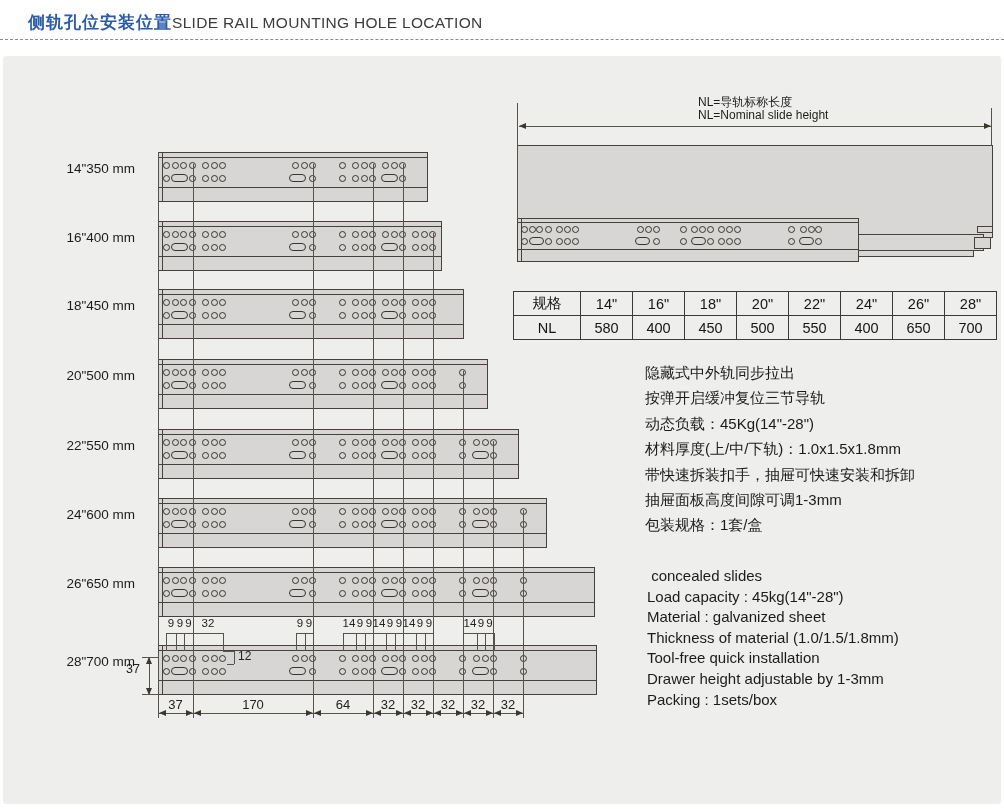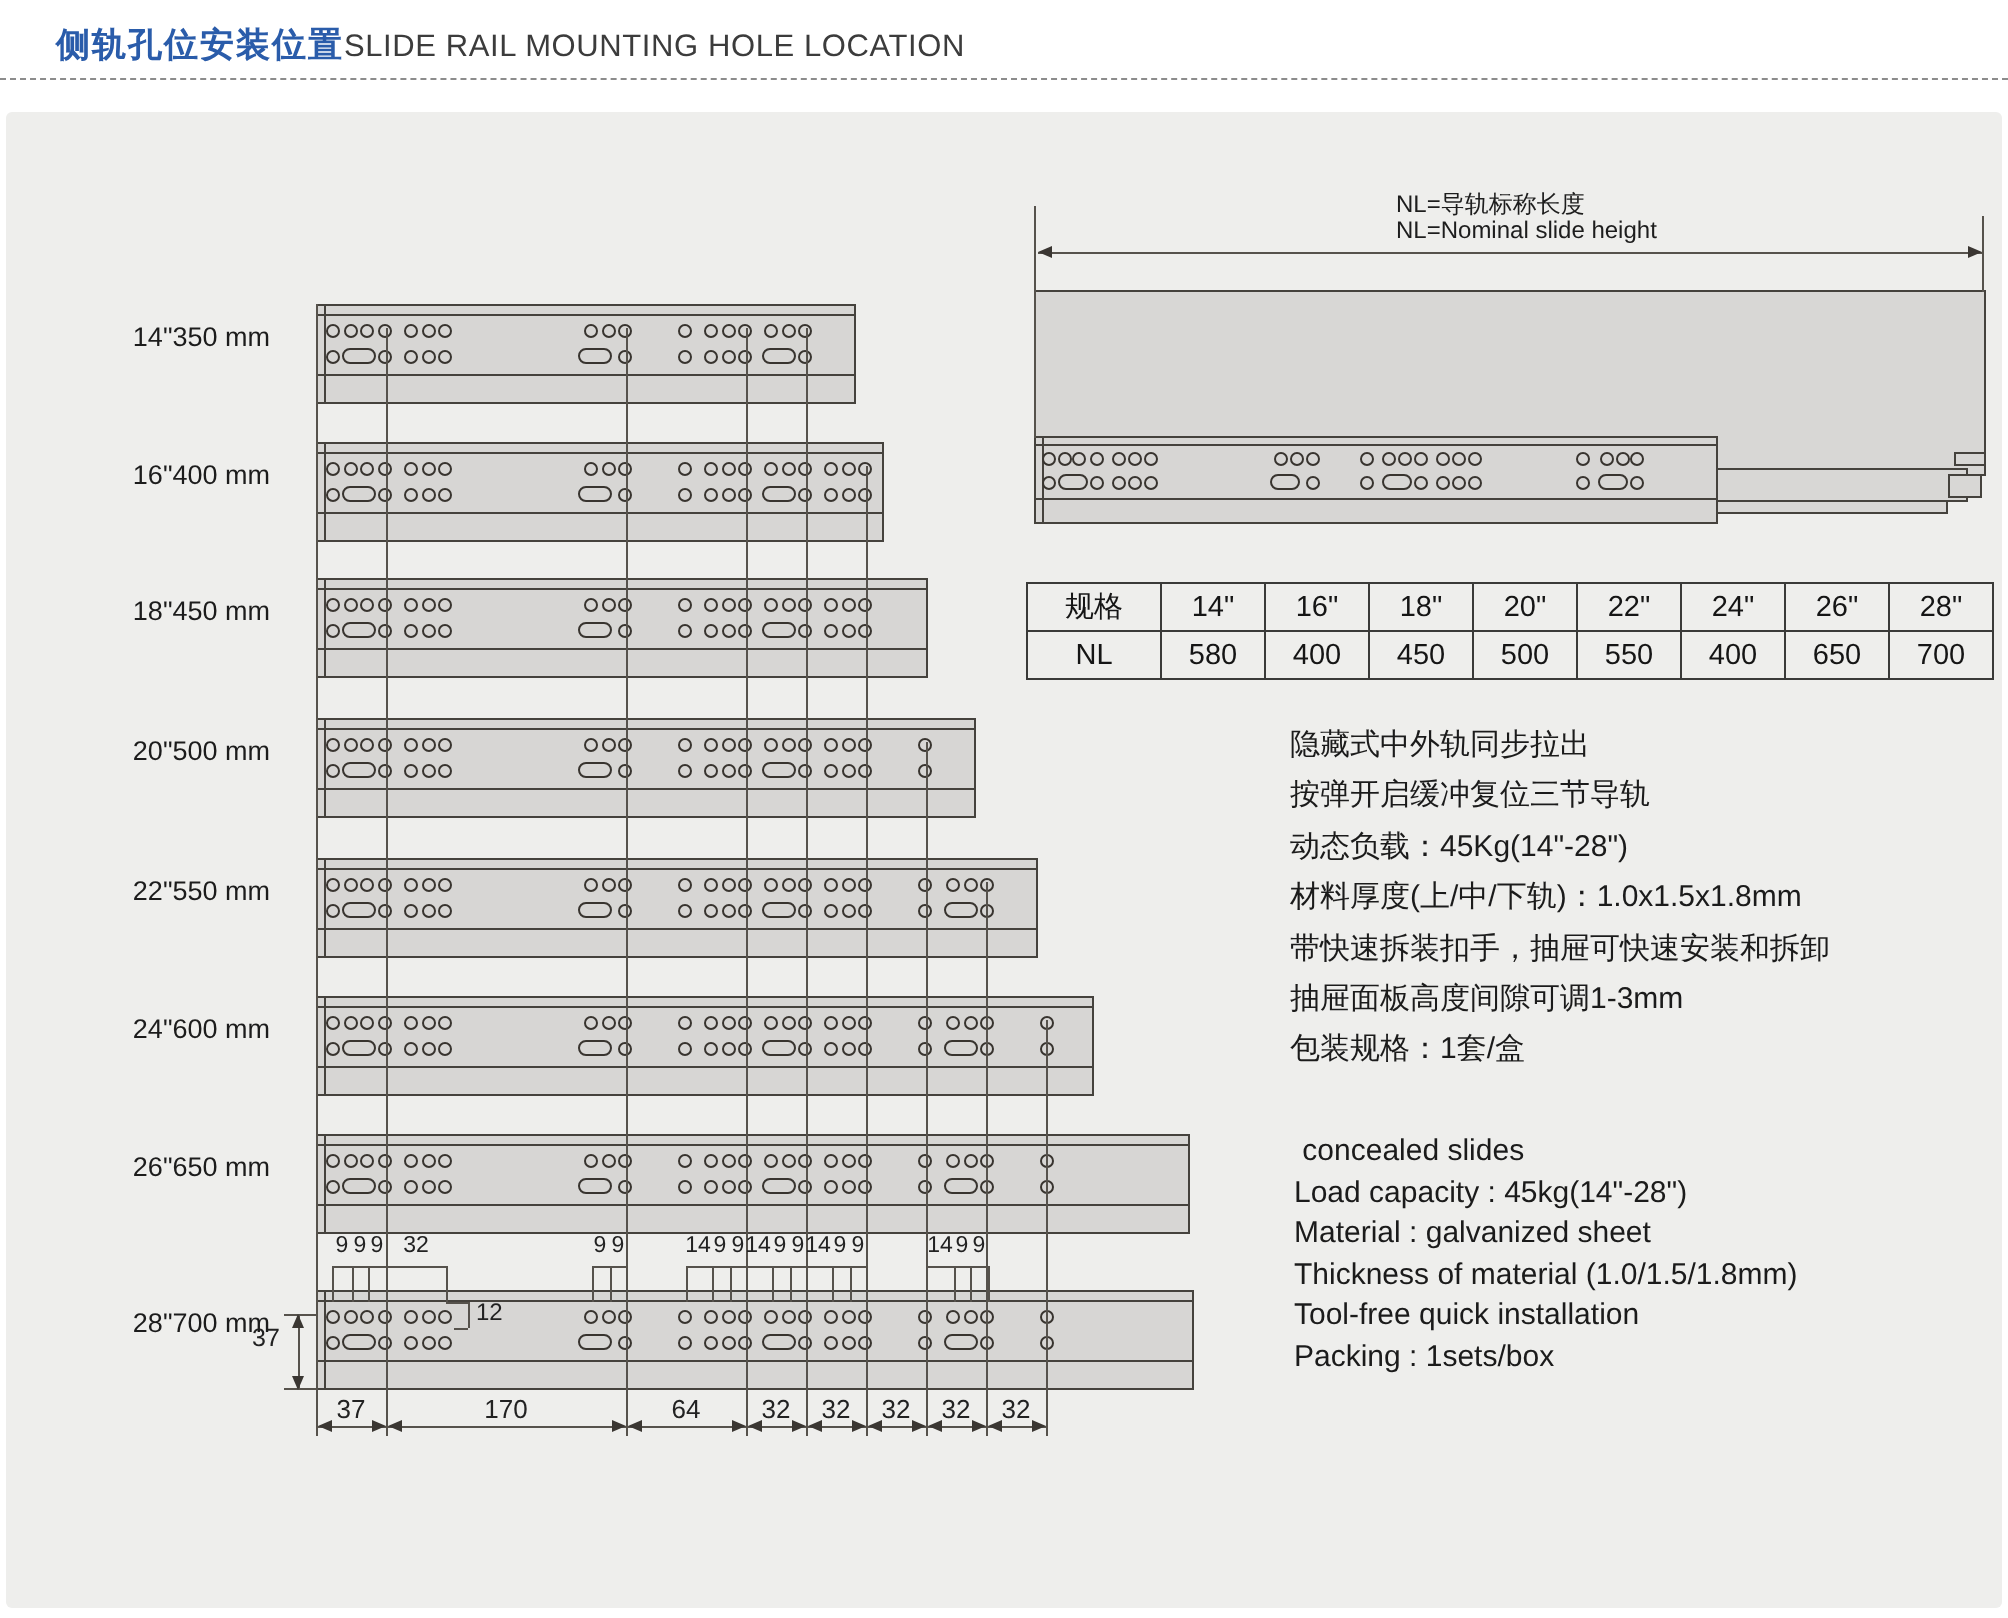--- a/index.html
+++ b/index.html
@@ -83,20 +83,21 @@
       <div>带快速拆装扣手，抽屉可快速安装和拆卸</div>
       <div>抽屉面板高度间隙可调1-3mm</div>
       <div>包装规格：1套/盒</div>
     </div>
   <div class="features" id="features-en" style="left:647px;top:566px;font-size:15px;line-height:20.6px;">
       <div> concealed slides</div>
       <div>Load capacity : 45kg(14"-28")</div>
       <div>Material : galvanized sheet</div>
       <div>Thickness of material (1.0/1.5/1.8mm)</div>
       <div>Tool-free quick installation</div>
+      <div>Drawer height adjustable by 1-3mm</div>
       <div>Packing : 1sets/box</div>
     </div>
 <div class="rail" style="left: 158px; top: 152px; width: 270px; height: 50px;">
       <div class="rail-topline" style="top: 4px;"></div>
       <div class="rail-sep" style="top: 34px;"></div>
       <div class="rail-leftline" style="left: 2.5px;"></div>
       <div class="circle" style="left: 4px; top: 8.5px;"></div>
       <div class="circle" style="left: 12.5px; top: 8.5px;"></div>
       <div class="circle" style="left: 21px; top: 8.5px;"></div>
       <div class="circle" style="left: 30px; top: 8.5px;"></div>

